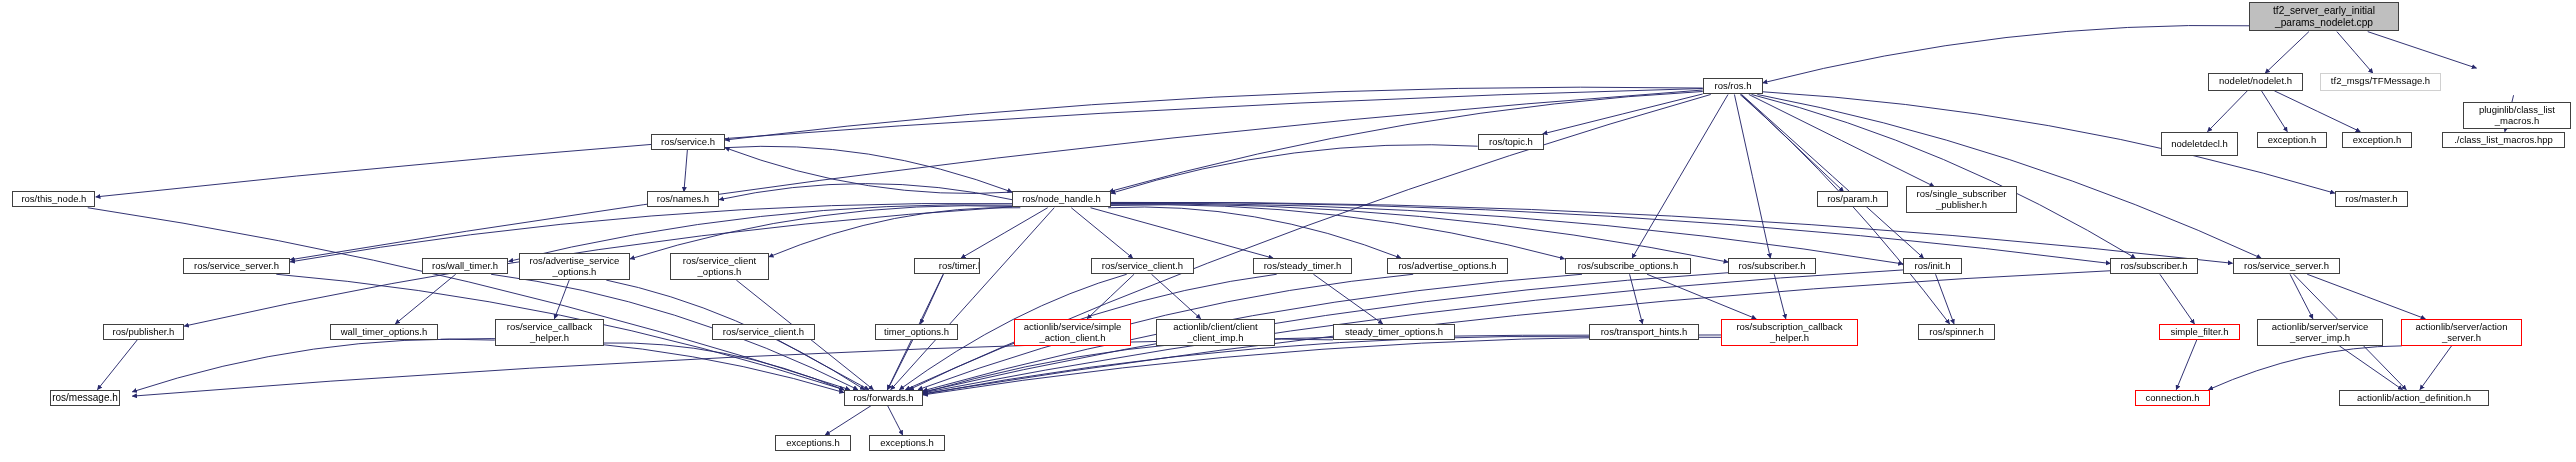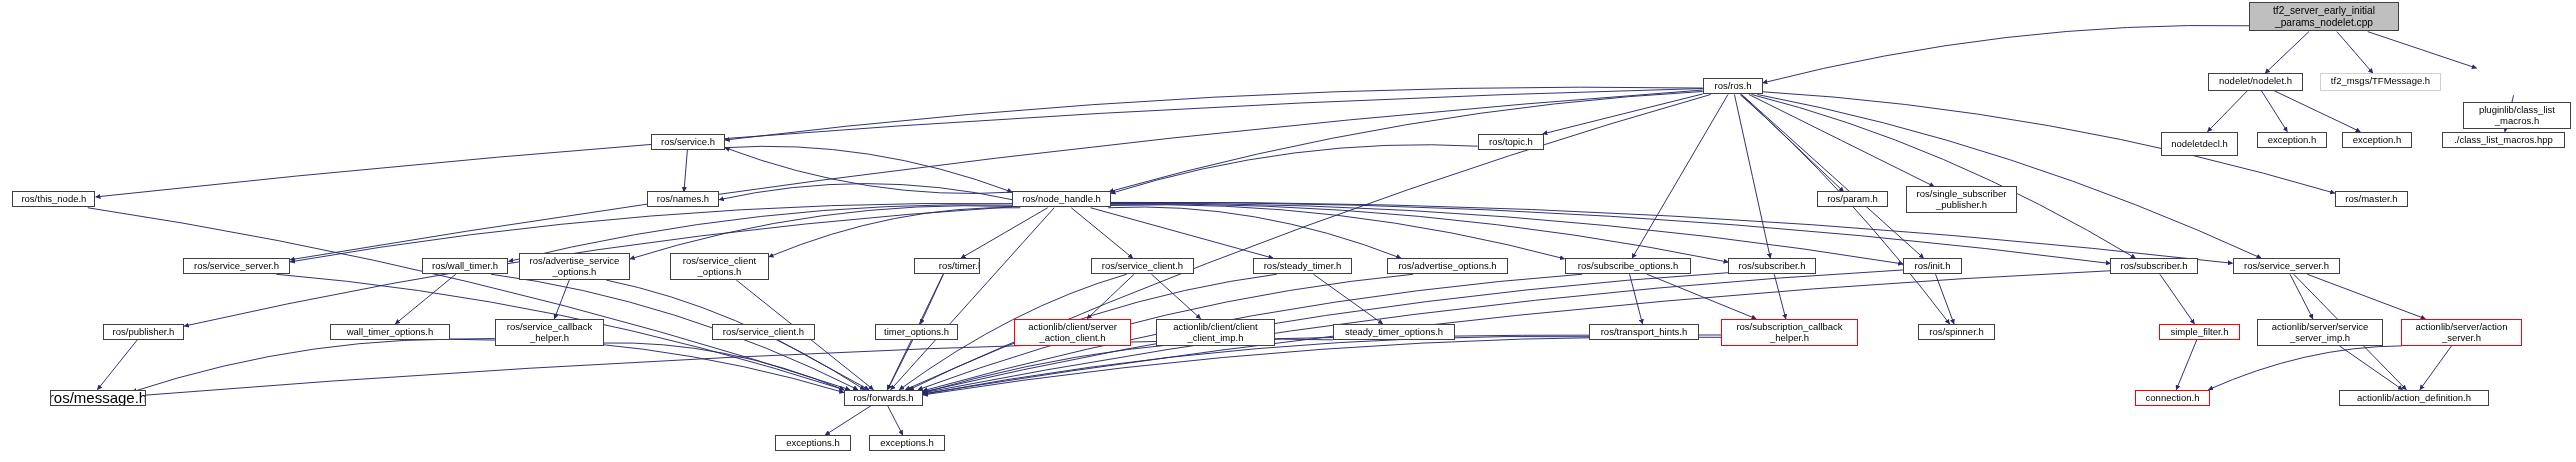--- a/index.html
+++ b/index.html
@@ -175,40 +175,40 @@
       <div class="node" style="left: 914px; top: 258px; width: 66px; height: 16px; font-size: 9.5px; padding-left: 28px;">ros/timer.h</div>
       <div class="node" style="left: 1091px; top: 258px; width: 103px; height: 16px; font-size: 9.5px;">ros/service_client.h</div>
       <div class="node" style="left: 1253px; top: 258px; width: 99px; height: 16px; font-size: 9.5px;">ros/steady_timer.h</div>
       <div class="node" style="left: 1387px; top: 258px; width: 121px; height: 16px; font-size: 9.5px;">ros/advertise_options.h</div>
       <div class="node" style="left: 1565px; top: 258px; width: 126px; height: 16px; font-size: 9.5px;">ros/subscribe_options.h</div>
       <div class="node" style="left: 1728px; top: 258px; width: 88px; height: 16px; font-size: 9.5px;">ros/subscriber.h</div>
       <div class="node" style="left: 1903px; top: 258px; width: 59px; height: 16px; font-size: 9.5px;">ros/init.h</div>
       <div class="node" style="left: 2110px; top: 258px; width: 88px; height: 16px; font-size: 9.5px;">ros/subscriber.h</div>
       <div class="node" style="left: 2233px; top: 258px; width: 107px; height: 16px; font-size: 9.5px;">ros/service_server.h</div>
       <div class="node" style="left: 103px; top: 324px; width: 81px; height: 16px; font-size: 9.5px;">ros/publisher.h</div>
-      <div class="node" style="left: 330px; top: 324px; width: 120px; height: 16px; font-size: 9.5px;">wall_timer_options.h</div>
+      <div class="node" style="left: 330px; top: 324px; width: 108px; height: 16px; font-size: 9.5px;">wall_timer_options.h</div>
       <div class="node" style="left: 495px; top: 319px; width: 109px; height: 27px; font-size: 9.5px;">ros/service_callback
 _helper.h</div>
       <div class="node" style="left: 712px; top: 324px; width: 103px; height: 16px; font-size: 9.5px;">ros/service_client.h</div>
       <div class="node" style="left: 875px; top: 324px; width: 83px; height: 16px; font-size: 9.5px;">timer_options.h</div>
-      <div class="node red" style="left: 1014px; top: 319px; width: 117px; height: 27px; font-size: 9.5px;">actionlib/client/server
+      <div class="node red" style="left: 1014px; top: 319px; width: 117px; height: 27px; font-size: 9.5px;">actionlib/service/simple
 _action_client.h</div>
       <div class="node" style="left: 1156px; top: 319px; width: 119px; height: 27px; font-size: 9.5px;">actionlib/client/client
 _client_imp.h</div>
       <div class="node" style="left: 1333px; top: 324px; width: 122px; height: 16px; font-size: 9.5px;">steady_timer_options.h</div>
       <div class="node" style="left: 1589px; top: 324px; width: 110px; height: 16px; font-size: 9.5px;">ros/transport_hints.h</div>
       <div class="node red" style="left: 1721px; top: 319px; width: 137px; height: 27px; font-size: 9.5px;">ros/subscription_callback
 _helper.h</div>
       <div class="node" style="left: 1918px; top: 324px; width: 77px; height: 16px; font-size: 9.5px;">ros/spinner.h</div>
       <div class="node red" style="left: 2159px; top: 324px; width: 81px; height: 16px; font-size: 9.5px;">simple_filter.h</div>
       <div class="node" style="left: 2257px; top: 319px; width: 126px; height: 27px; font-size: 9.5px;">actionlib/server/service
 _server_imp.h</div>
       <div class="node red" style="left: 2401px; top: 319px; width: 121px; height: 27px; font-size: 9.5px;">actionlib/server/action
 _server.h</div>
-      <div class="node" style="left: 50px; top: 390px; width: 96px; height: 16px; font-size: 15px;">ros/message.h</div>
+      <div class="node" style="left: 50px; top: 390px; width: 70px; height: 16px; font-size: 10px;">ros/message.h</div>
       <div class="node" style="left: 844px; top: 390px; width: 79px; height: 16px; font-size: 9.5px;">ros/forwards.h</div>
       <div class="node red" style="left: 2135px; top: 390px; width: 75px; height: 16px; font-size: 9.5px;">connection.h</div>
       <div class="node" style="left: 2339px; top: 390px; width: 150px; height: 16px; font-size: 9.5px;">actionlib/action_definition.h</div>
       <div class="node" style="left: 775px; top: 435px; width: 76px; height: 16px; font-size: 9.5px;">exceptions.h</div>
       <div class="node" style="left: 869px; top: 435px; width: 76px; height: 16px; font-size: 9.5px;">exceptions.h</div>
     </div>
 </div>
 
 
 </body></html>

